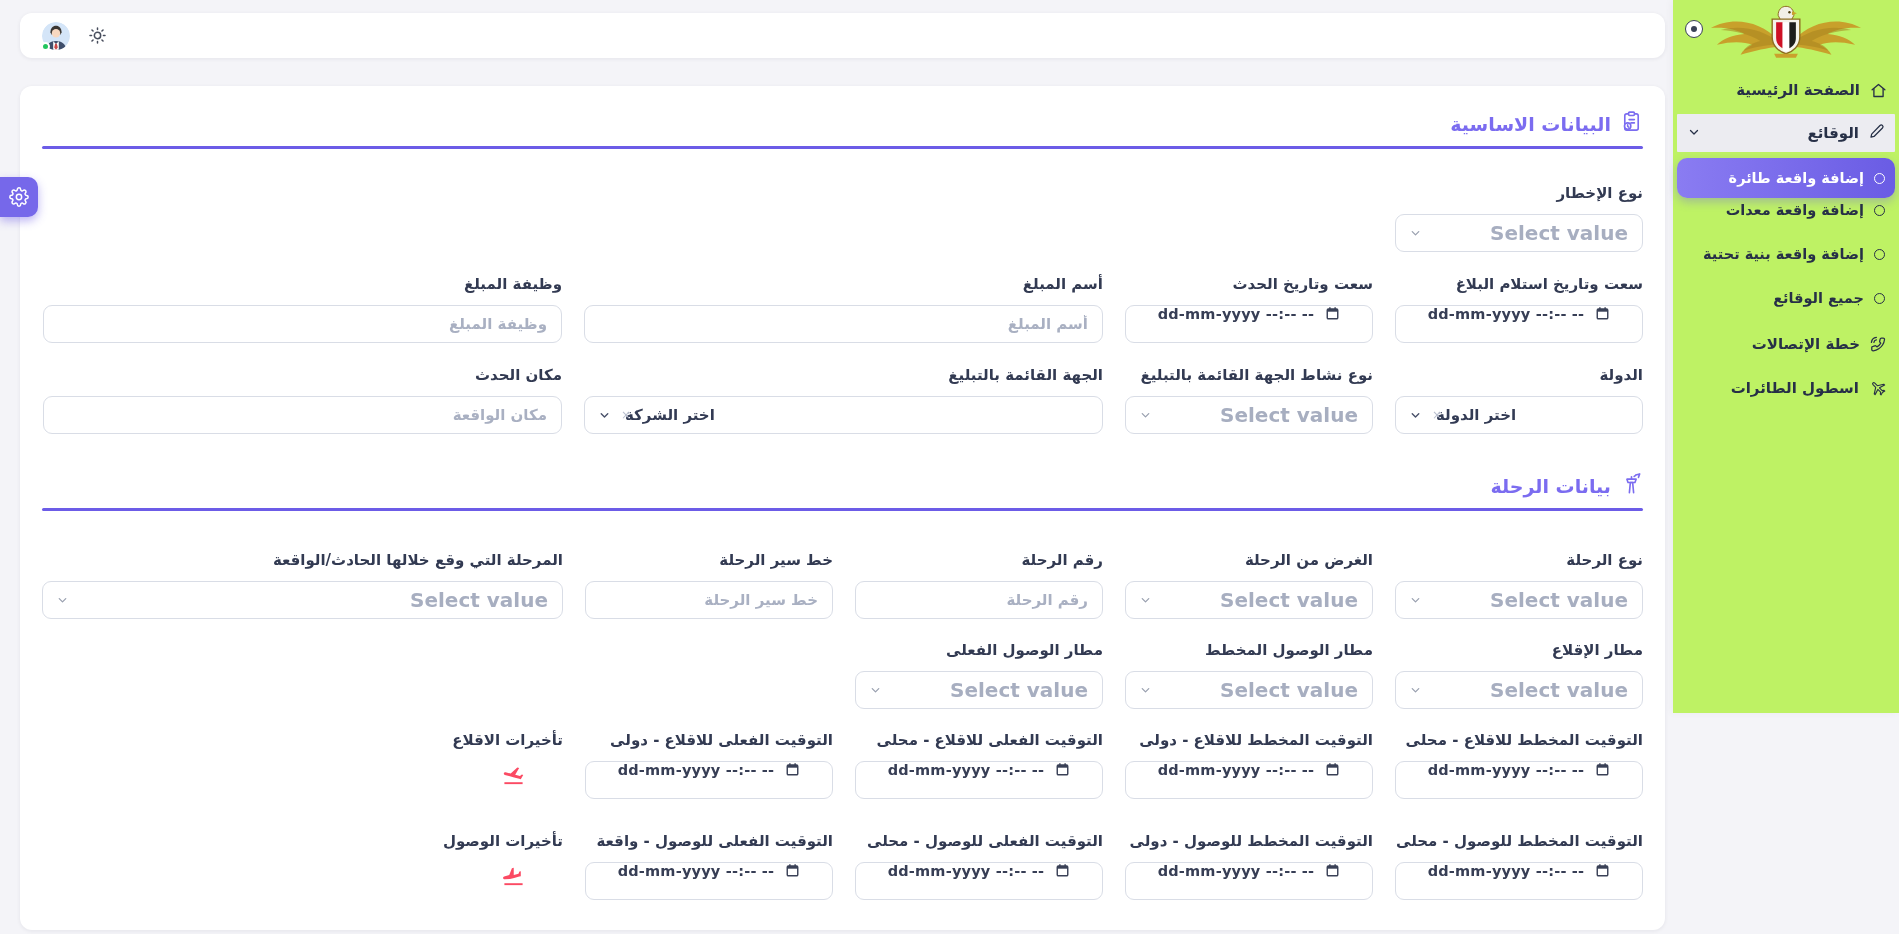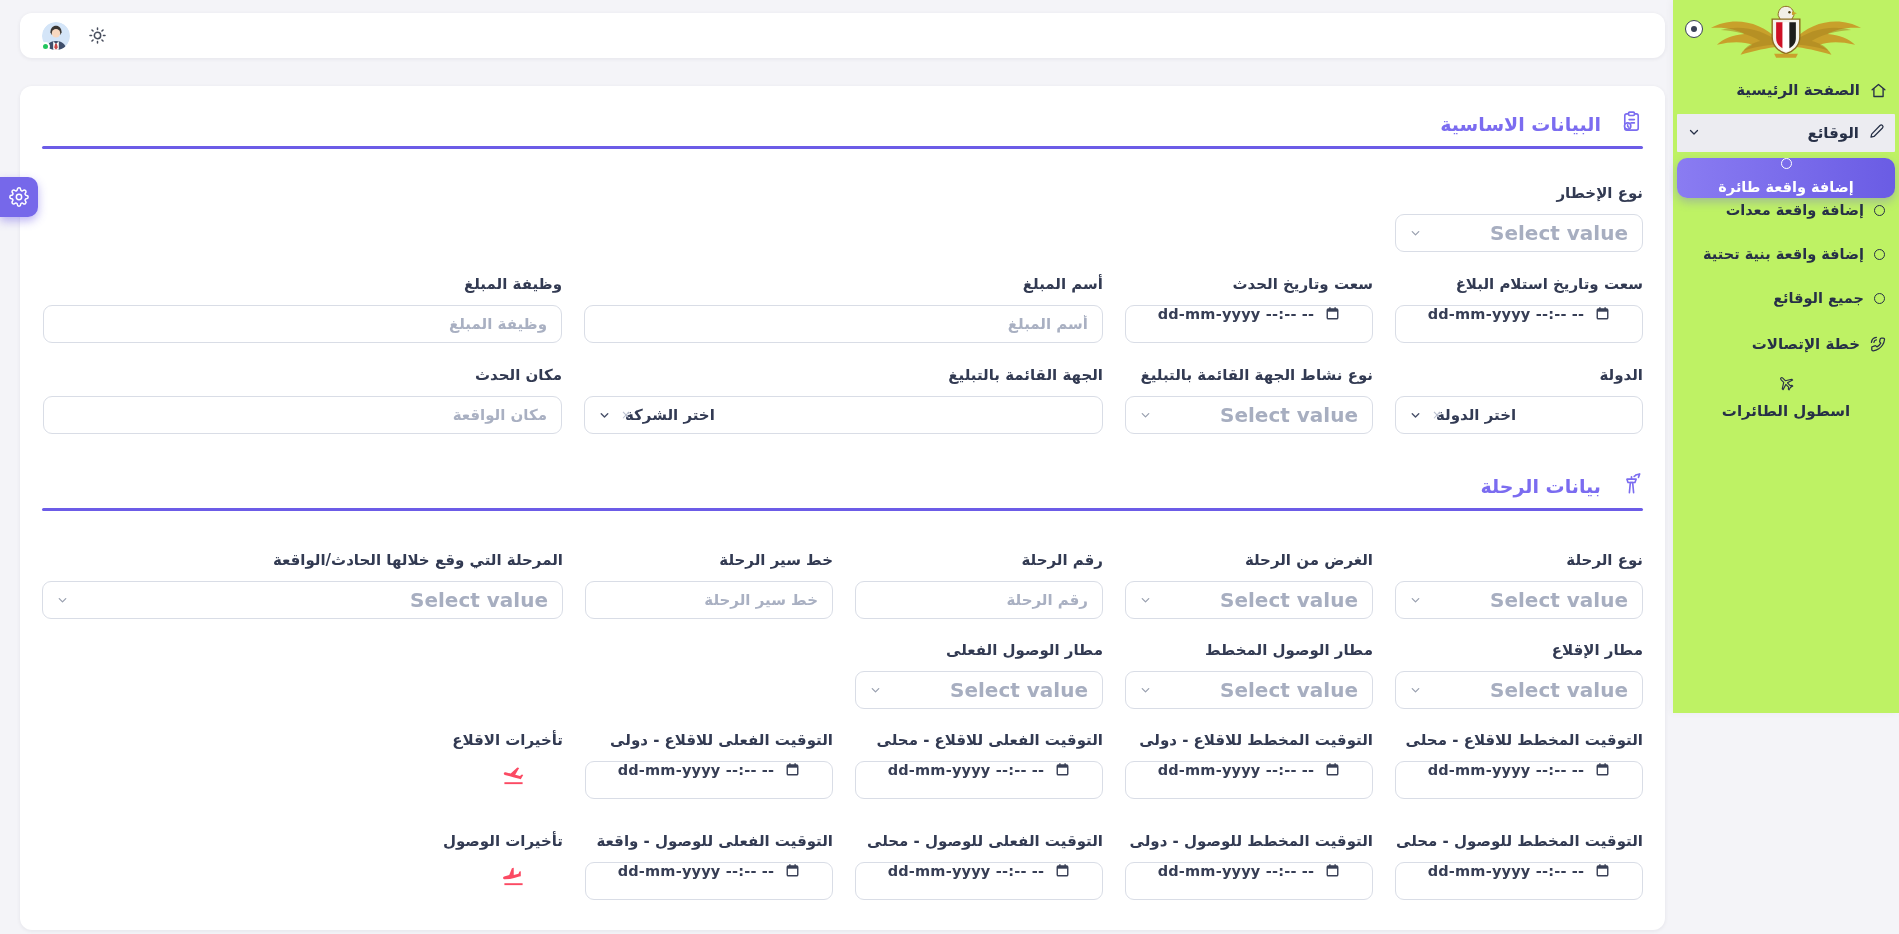--- a/index.html
+++ b/index.html
@@ -37,24 +37,23 @@
   .nav-group .grp { display:flex; align-items:center; gap:10px; font-size:15px; font-weight:700; color:#273047; }
   .nav-sub {
     display:flex; align-items:center; gap:10px; padding: 0 10px; height: 24px; 
     font-size: 14.5px; font-weight: 700; color: #273047; cursor: pointer;
   }
   .radio-dot { width:11px; height:11px; border:1.7px solid #273047; border-radius:50%; flex:0 0 11px; }
   .nav-sub.active {
     background: linear-gradient(to left, #6a5ce4, #8a7cf2);
     border-radius: 10px; height: 40px; margin-top: 6px; color: #ffffff;
     box-shadow: 0 4px 10px rgba(108,92,231,.35);
-    flex-direction: column;
   }
   .nav-sub.active .radio-dot { border-color: #ffffff; }
-  .mt16 { margin-top: 16px; flex-direction: column; } .mt20 { margin-top: 20px; }
+  .mt16 { margin-top: 16px; } .mt20 { margin-top: 20px; }
   .nav-item.tall { margin-top: 20px; }
 
   
   .main { flex: 1 1 auto; padding: 0 8px 0 20px; display:flex; flex-direction:column; }
   .topbar {
     margin-top: 13px; height: 47px; background: #fff; border-radius: 12px;
     box-shadow: 0 1px 4px rgba(25,33,61,.07);
     direction: ltr; display: flex; align-items: center; gap: 18px; padding-left: 22px;
   }
   .avatar { position: relative; width: 28px; height: 28px; cursor:pointer; }
@@ -62,21 +61,21 @@
   .status-dot {
     position:absolute; left:-1px; bottom:-1px; width:9px; height:9px; border-radius:50%;
     background:#22c55e; border:2px solid #fff;
   }
   .theme-btn { display:flex; align-items:center; cursor:pointer; }
 
   .card {
     margin-top: 28px; background:#fff; border-radius: 12px; flex: 1 1 auto;
     box-shadow: 0 1px 4px rgba(25,33,61,.07); padding: 24px 22px 30px 22px; margin-bottom: 4px;
   }
-  .section-header { display:flex; align-items:center; gap: 19px; }
+  .section-header { display:flex; align-items:center; gap: 9px; }
   .section-title { color:#7b6cf0; font-size: 19px; font-weight: 700; }
   .divider { height: 3px; background:#6c5ce7; border-radius:2px; margin-top: 9px; }
 
   .grid { display:grid; gap: 22px; }
   .g4 { grid-template-columns: 248px 248px 519px 519px; }
   .g5 { grid-template-columns: 248px 248px 248px 248px 1fr; }
   .row-a { margin-top: 35px; }
   .row-b { margin-top: 23px; }
   .row-c { margin-top: 23px; }
   .sec2 { margin-top: 38px; }

